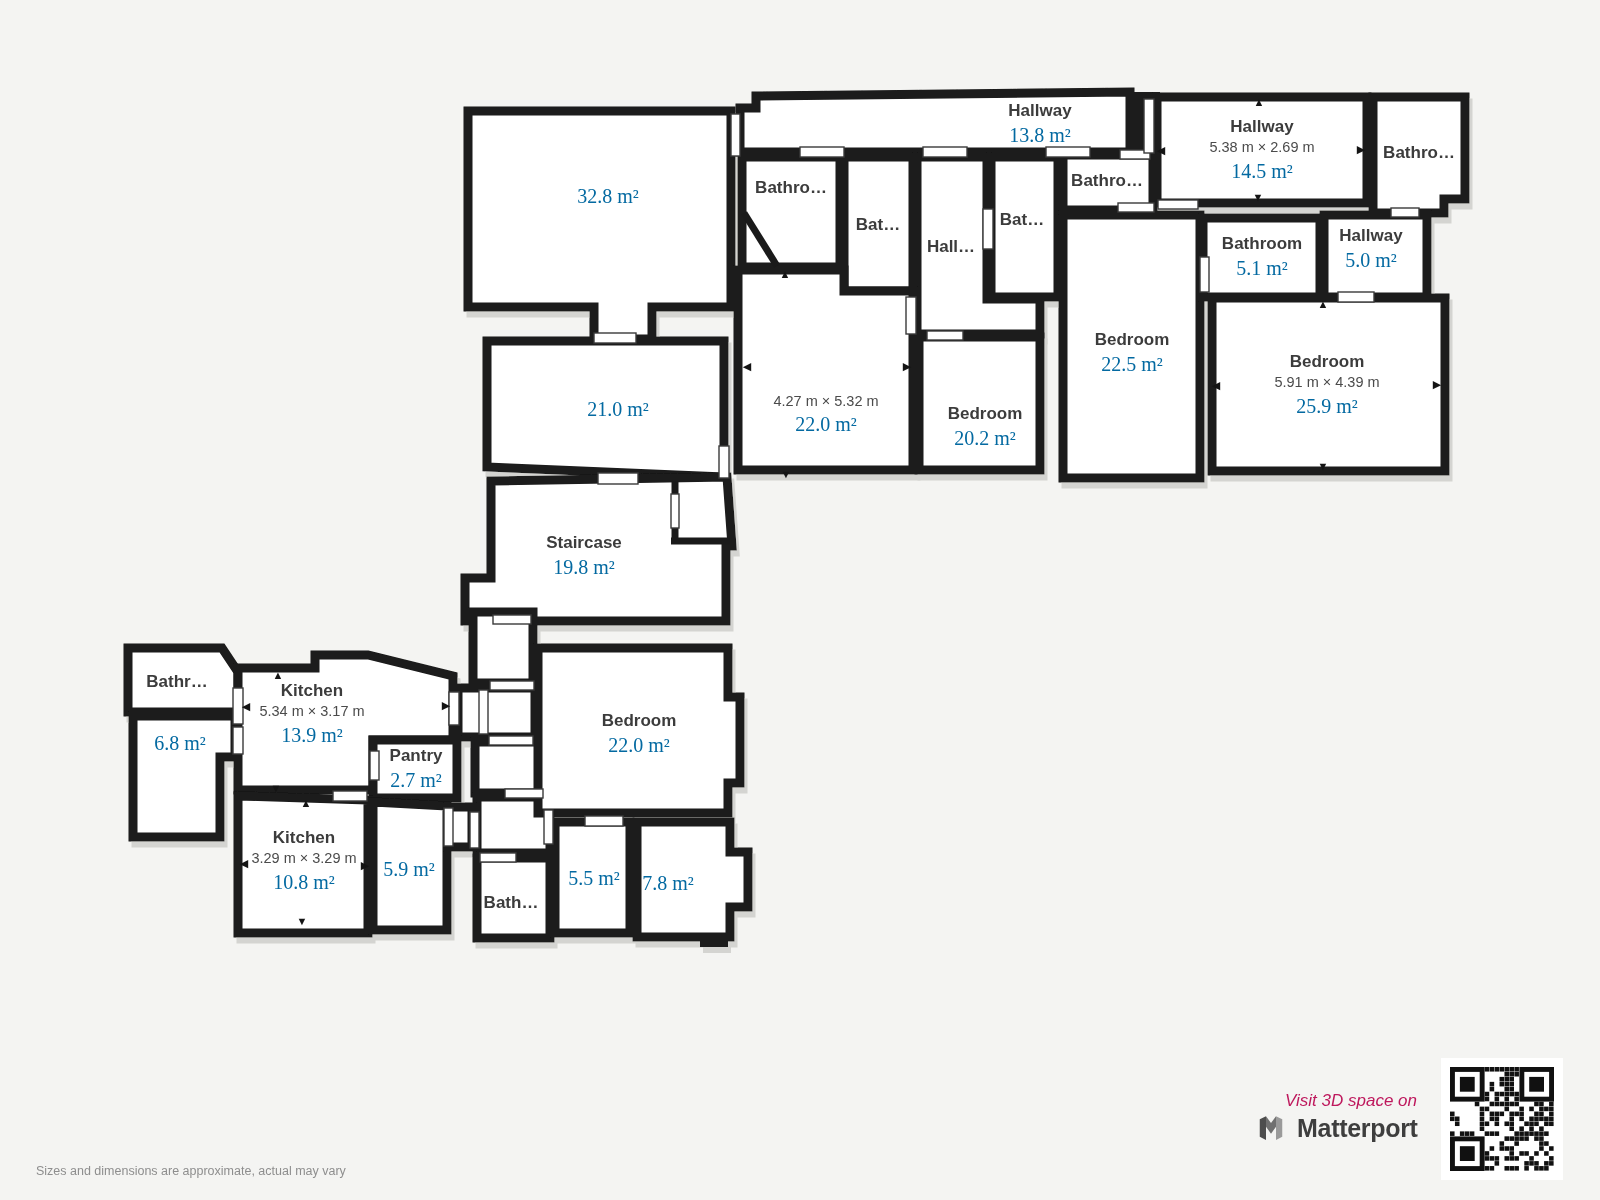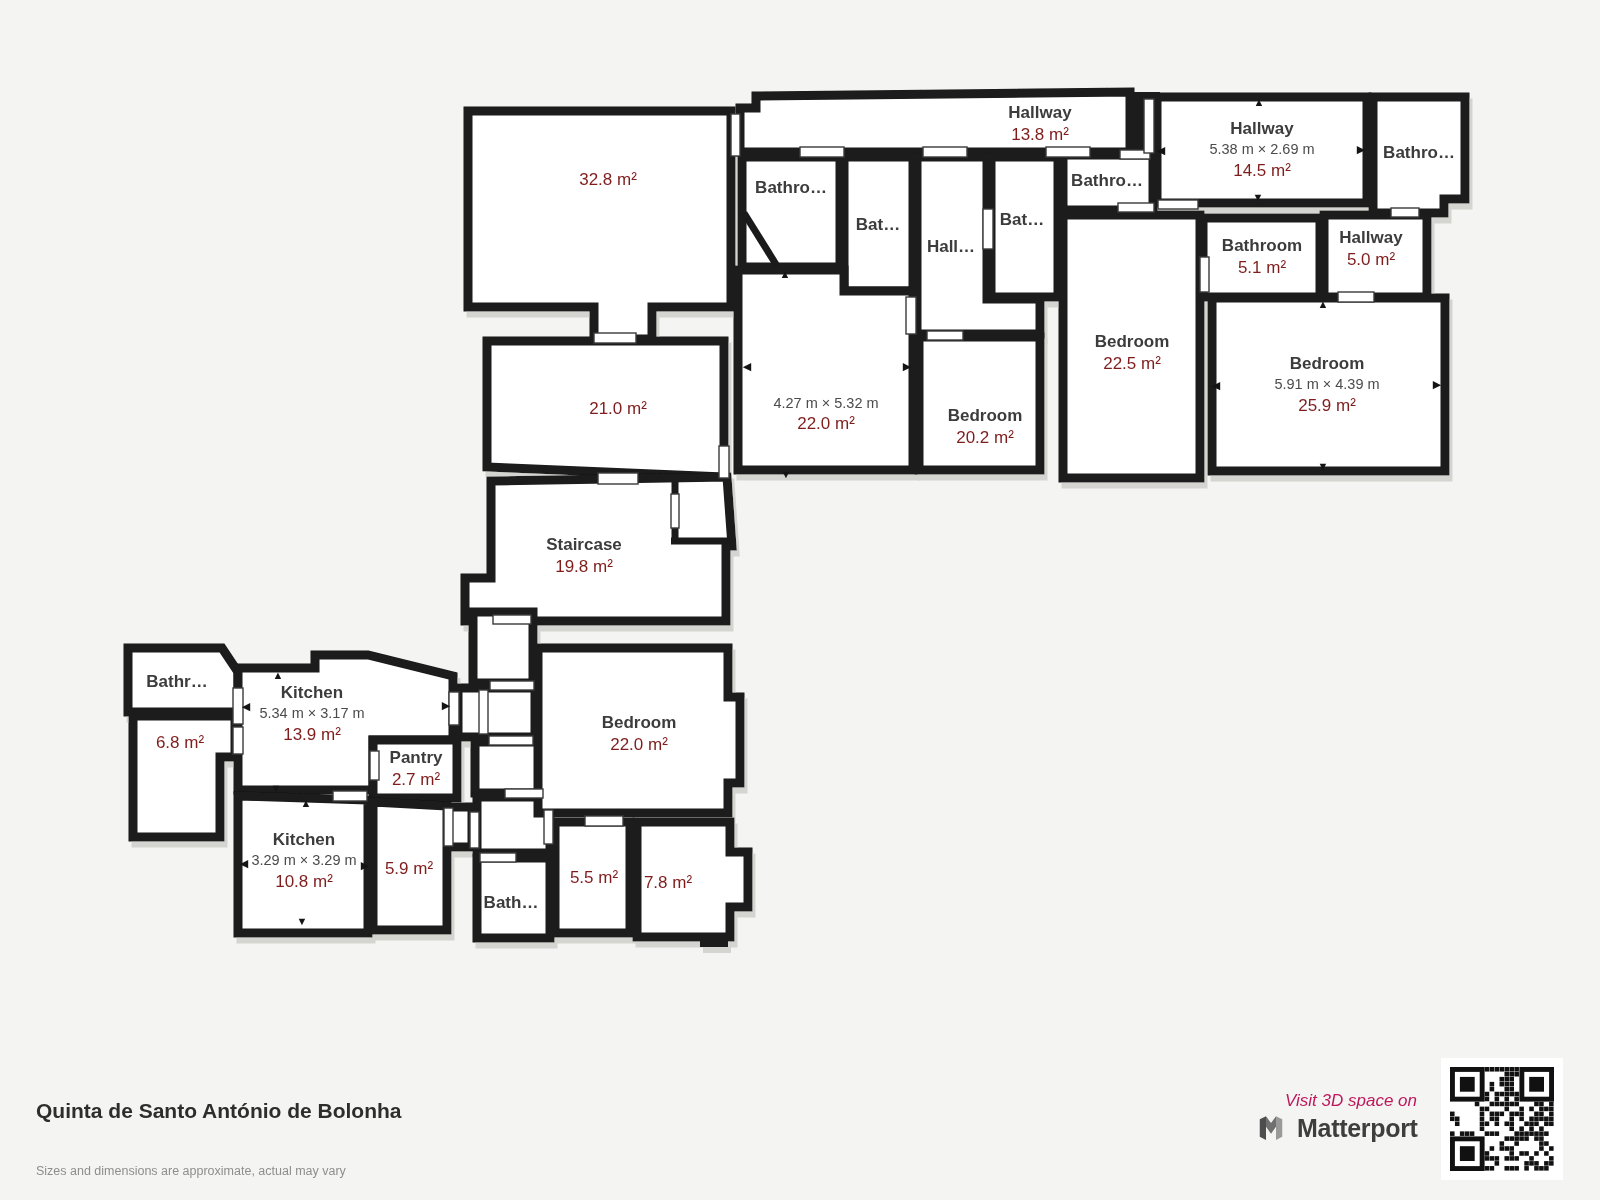--- a/index.html
+++ b/index.html
@@ -2,21 +2,21 @@
 <html><head>
 <meta charset="utf-8">
 <style>
   html,body{margin:0;padding:0;}
   body{background:#f4f4f2;font-family:"Liberation Sans",sans-serif;}
   #stage{position:relative;width:1600px;height:1200px;background:#f4f4f2;overflow:hidden;}
   #plan{position:absolute;left:0;top:0;}
   .rl{position:absolute;transform:translate(-50%,-50%);text-align:center;line-height:1.32;white-space:nowrap;z-index:3;}
   .rn{display:block;font-weight:bold;font-size:17px;color:#3c3c3c;}
   .rd{display:block;font-size:14.5px;color:#4b4b4b;}
-  .ra{display:block;font-size:17px;color:#7f1d1d;}
+  .ra{display:block;font-size:20px;color:#0369a1;font-family:Liberation Serif, serif;}
   .ar{position:absolute;transform:translate(-50%,-50%);font-size:11px;color:#141414;z-index:3;line-height:1;}
   
   .bar{position:absolute;left:33px;top:1061px;width:472px;height:30px;background:#1c1c1c;display:flex;align-items:center;padding-left:14px;box-sizing:border-box;z-index:4;}
   .bar-label{color:#ffffff;font-weight:bold;font-size:16px;margin-left:10px;letter-spacing:0.2px;}
   .title{position:absolute;left:36px;top:1099px;font-size:21px;font-weight:bold;color:#2d2d2d;z-index:4;}
   .stats{position:absolute;left:36px;top:1133px;font-size:16px;color:#3a3a3a;z-index:4;display:flex;align-items:center;}
   .stats .lbl{font-weight:bold;color:#383838;}
   .stats .val{color:#555;margin-left:7px;}
   .stats .divider{display:inline-block;width:2px;height:22px;background:#2e2e2e;margin:0 14px;}
   .disclaimer{position:absolute;left:36px;top:1164px;font-size:12.5px;color:#8e8e8e;z-index:4;}
@@ -107,21 +107,21 @@
     <rect x="444" y="808" width="9" height="38"></rect>
     <rect x="470" y="812" width="9" height="36"></rect>
     <rect x="1118" y="203" width="36" height="9"></rect>
     <rect x="1158" y="200" width="40" height="9"></rect>
     <rect x="1200" y="257" width="9" height="35"></rect>
     <rect x="1338" y="292" width="36" height="10"></rect>
     <rect x="1391" y="208" width="28" height="9"></rect>
   </g>
 </svg>
 
-<div class="rl" style="left:608px;top:180px">
+<div class="rl" style="left:608px;top:196px">
       <span class="ra">32.8 m²</span>
     </div>
 <div class="rl" style="left:618px;top:409px">
       <span class="ra">21.0 m²</span>
     </div>
 <div class="rl" style="left:1040px;top:124px">
       <span class="rn">Hallway</span>
       <span class="ra">13.8 m²</span>
     </div>
 <div class="rl" style="left:791px;top:188px">
@@ -227,21 +227,20 @@
 <span class="ar" style="left:1323px;top:466px">▼</span>
 <span class="ar" style="left:278px;top:675px">▲</span>
 <span class="ar" style="left:246px;top:706px">◀</span>
 <span class="ar" style="left:446px;top:705px">▶</span>
 <span class="ar" style="left:276px;top:788px">▼</span>
 <span class="ar" style="left:306px;top:803px">▲</span>
 <span class="ar" style="left:244px;top:863px">◀</span>
 <span class="ar" style="left:365px;top:865px">▶</span>
 <span class="ar" style="left:302px;top:921px">▼</span>
 
-<div class="title">Quinta de Santo António de Bolonha</div>
 <div class="disclaimer">Sizes and dimensions are approximate, actual may vary</div>
 
 <div class="visit">Visit 3D space on</div>
 <div class="brandrow">
   <svg width="30" height="30" viewBox="0 0 48 48">
     <polygon points="6,10 16,5 16,43 6,38" fill="#4d4d4d"></polygon>
     <polygon points="42,10 32,5 32,43 42,38" fill="#9a9a9a"></polygon>
     <polygon points="16,5 24,16 32,5 32,22 24,33 16,22" fill="#707070"></polygon>
   </svg>
   <span class="wordmark">Matterport</span>

